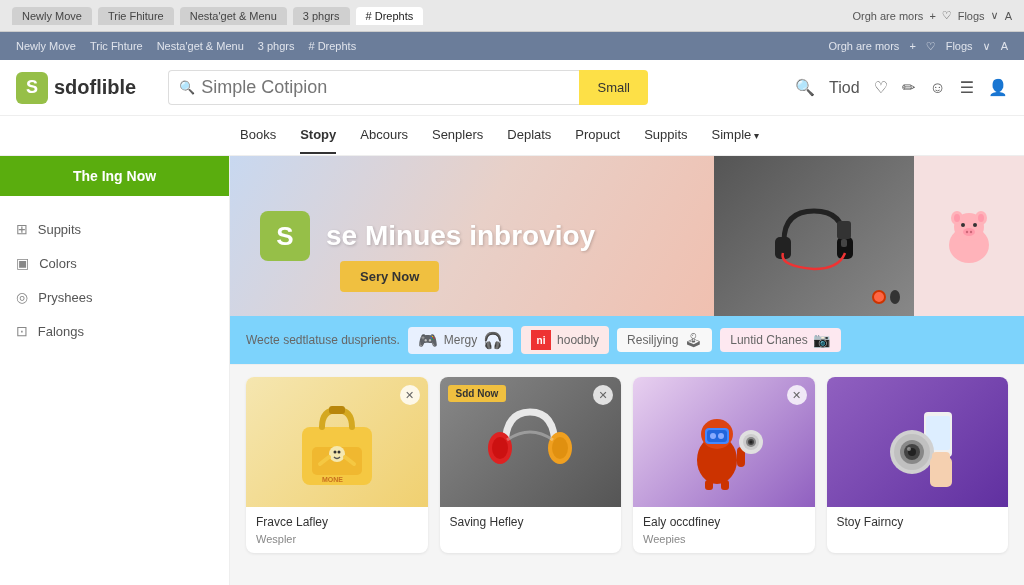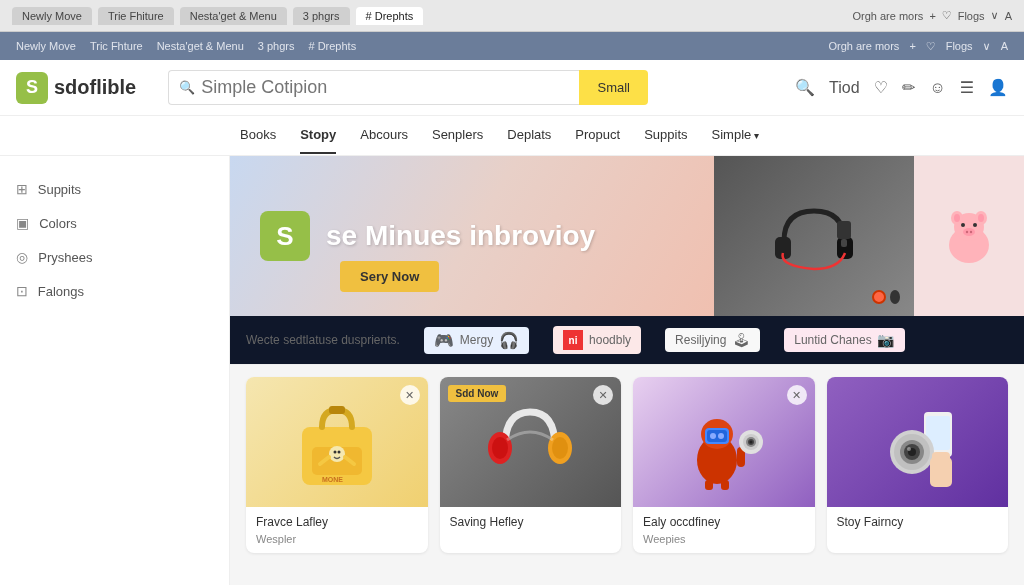--- a/index.html
+++ b/index.html
@@ -268,25 +268,25 @@
       width: 110px;
       min-width: 110px;
       background: #f5e0e0;
       display: flex;
       align-items: center;
       justify-content: center;
     }
 
     
     .brand-strip {
-      background: #0f172a;
+      background: #7dd3fc;
       padding: 10px 16px;
       display: flex;
       align-items: center;
-      gap: 24px;
+      gap: 8px;
       border-bottom: 1px solid #eee;
       font-size: 12px;
       color: #666;
     }
     .brand-item {
       display: flex;
       align-items: center;
       gap: 6px;
       padding: 4px 10px;
       border-radius: 4px;
@@ -457,20 +457,21 @@
   <span class="nav-item">Senplers</span>
   <span class="nav-item">Deplats</span>
   <span class="nav-item">Propuct</span>
   <span class="nav-item">Suppits</span>
   <span class="nav-item with-arrow">Simple</span>
 </div>
 
 <div class="main-layout">
 
   <div class="sidebar">
+    <div class="sidebar-cta">The Ing Now</div>
     <div class="sidebar-menu">
       <div class="sidebar-item">
         <span class="sidebar-item-icon">⊞</span>
         <span>Suppits</span>
       </div>
       <div class="sidebar-item">
         <span class="sidebar-item-icon">▣</span>
         <span>Colors</span>
       </div>
       <div class="sidebar-item">

